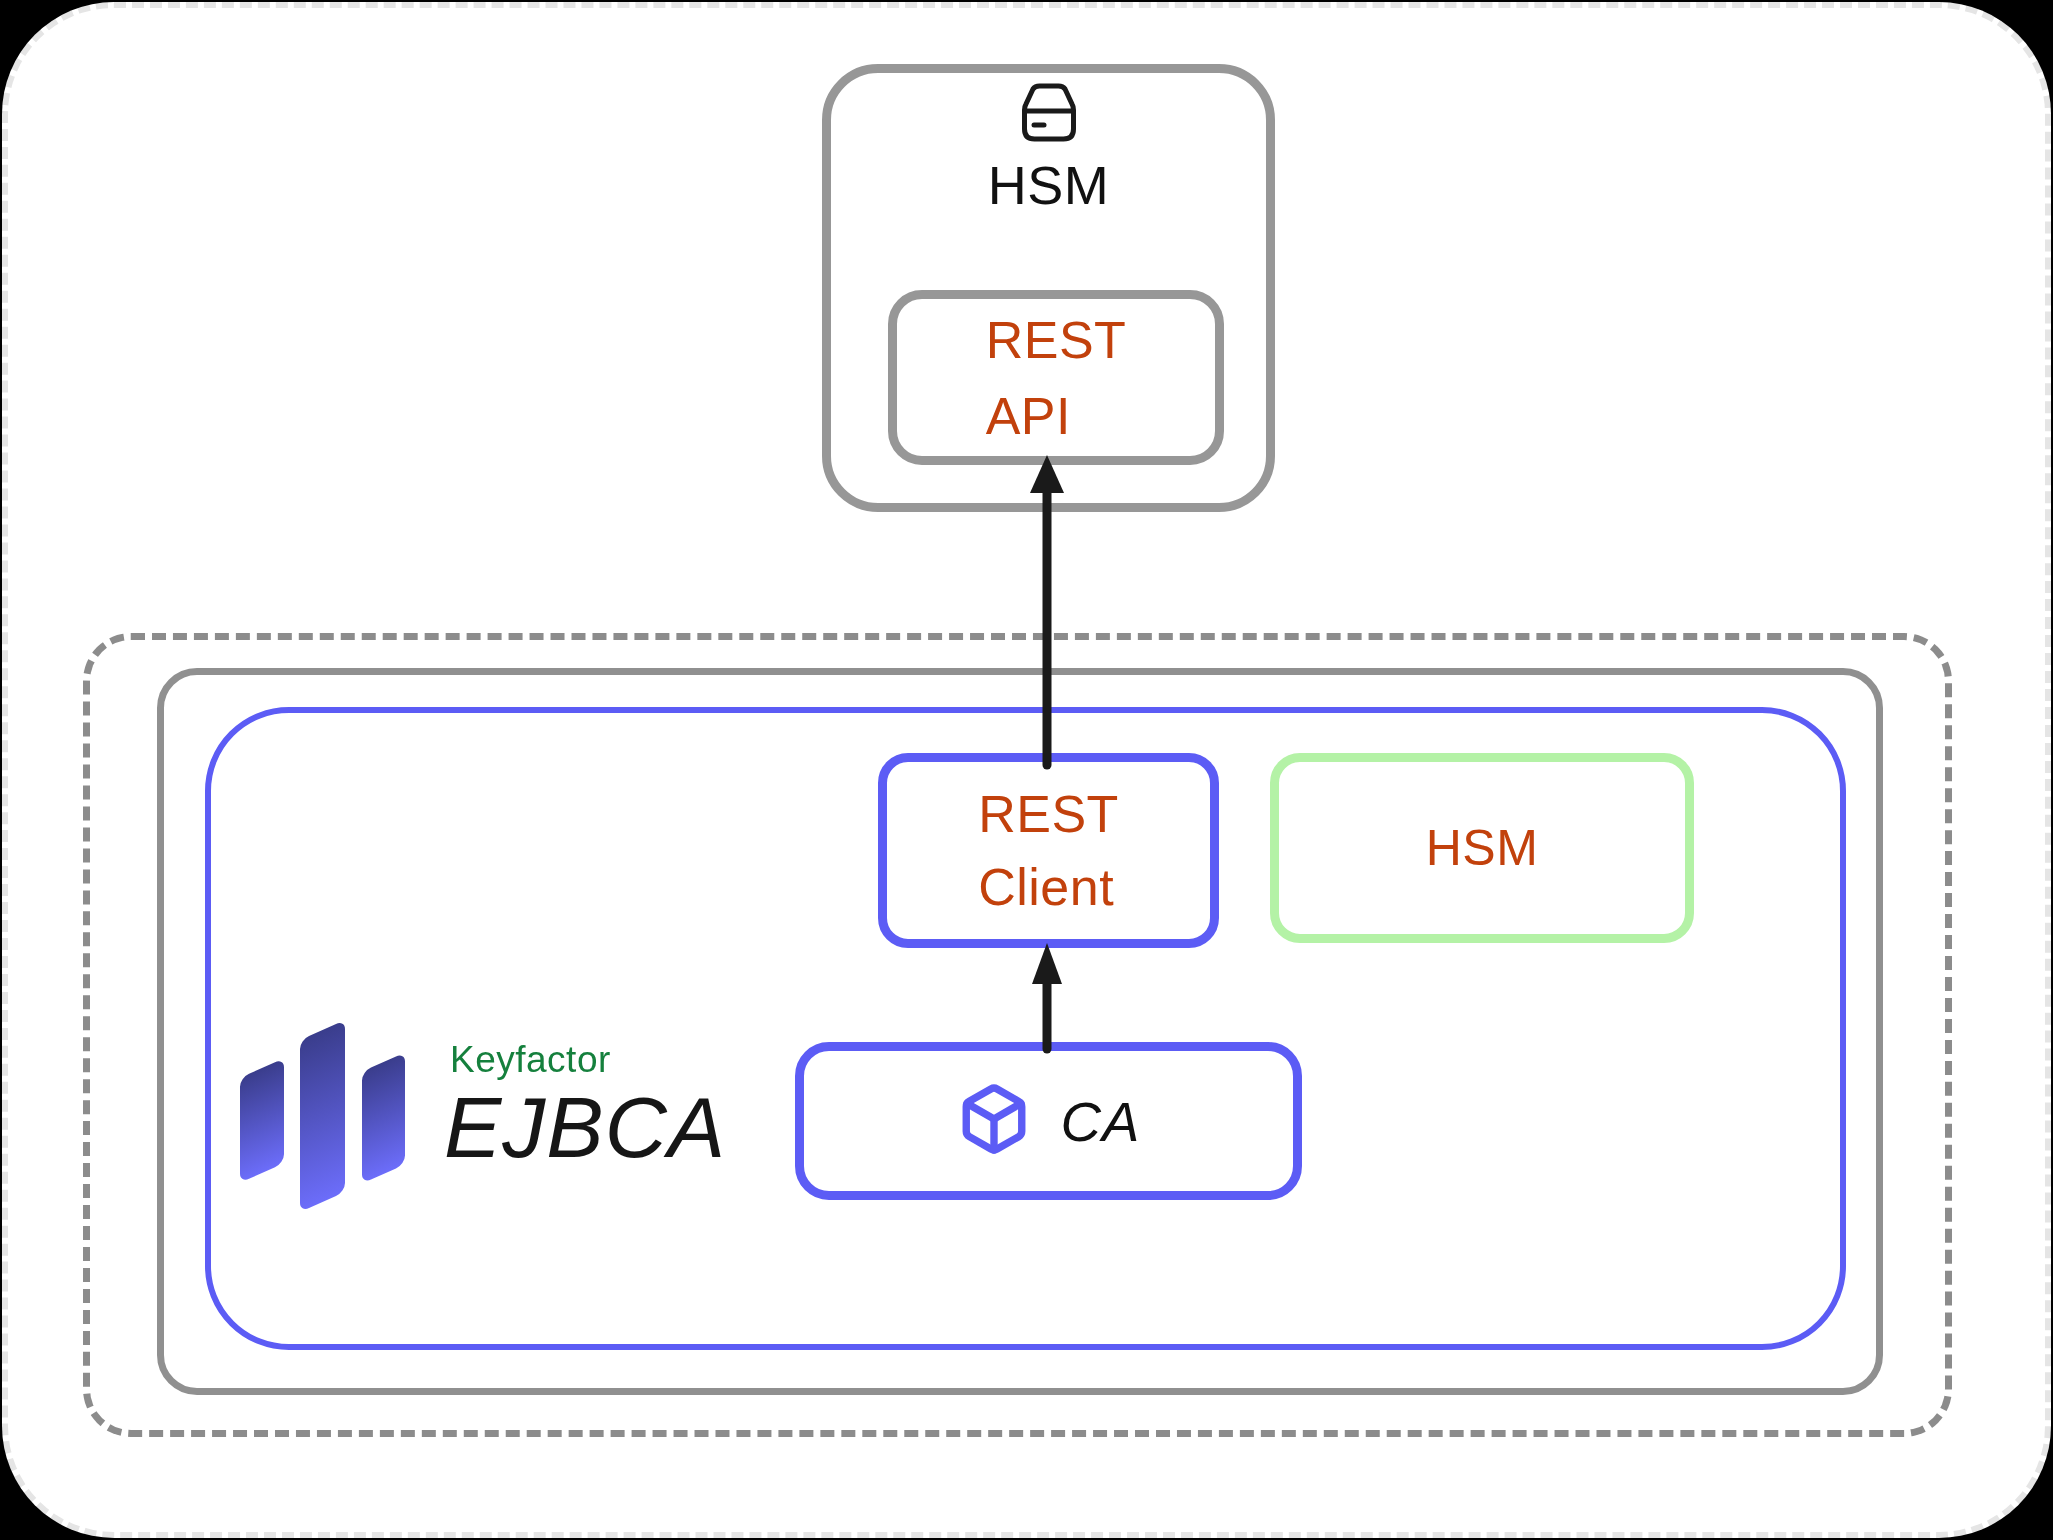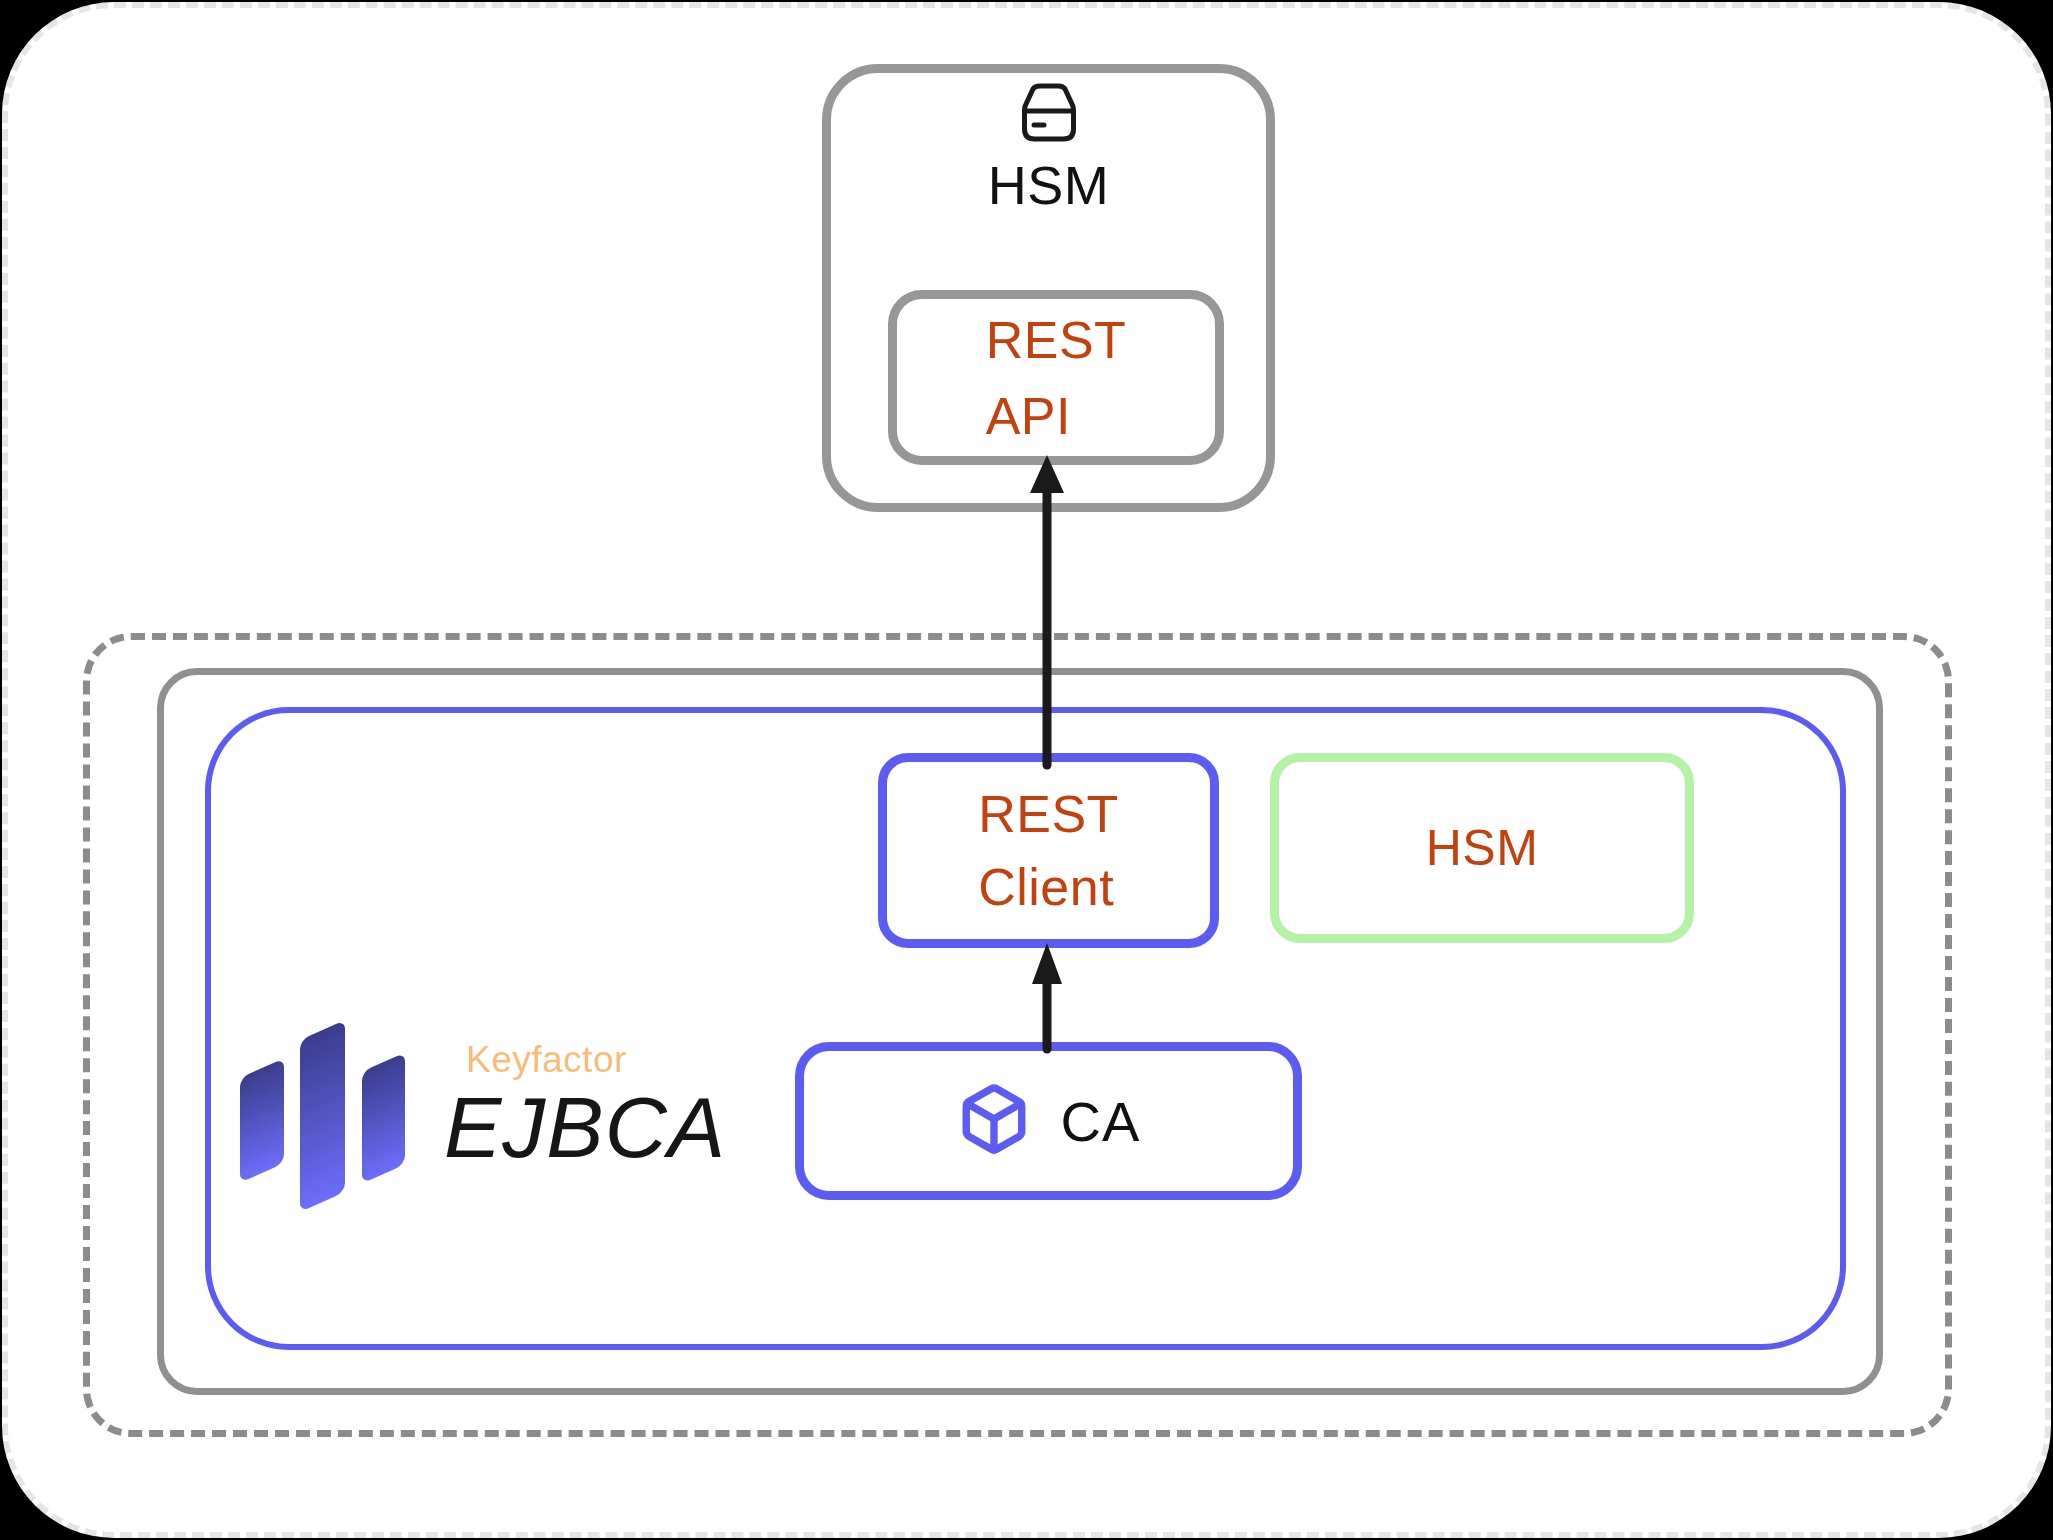--- a/index.html
+++ b/index.html
@@ -86,37 +86,38 @@
     display: flex; align-items: center; justify-content: center;
   }
   .hsm-config-box .ln { font-size: 50px; line-height: 73px; }
   .ca-box {
     left: 795px; top: 1042px;
     width: 507px; height: 158px;
     border: 9px solid #5c5cf5;
     border-radius: 34px;
     display: flex; align-items: center; justify-content: center;
     gap: 30px;
+    font-style: italic;
   }
   .ca-label { font-size: 56px; color: #111; letter-spacing: 1px; }
   
   .logo-bar {
     position: absolute;
     border-radius: 9px;
     background: linear-gradient(180deg, #3a3d8c 0%, #6c6dfa 100%);
     transform: skewY(-24deg);
   }
   .logo-bar.b1 { left: 240px; top: 1068px; width: 44px; height: 105px; }
   .logo-bar.b2 { left: 300px; top: 1030px; width: 45px; height: 172px; }
   .logo-bar.b3 { left: 362px; top: 1062px; width: 43px; height: 112px; }
   .logo-brand {
     position: absolute;
     left: 450px; top: 1040px;
     font-size: 37px; line-height: 40px;
-    color: #fdba74; letter-spacing: 0.5px; margin-left: 16px;
+    color: #15803d; letter-spacing: 0.5px;
   }
   .logo-product {
     position: absolute;
     left: 444px; top: 1082px;
     font-size: 86px; line-height: 90px;
     font-weight: 500;
     color: #161616; letter-spacing: 1px; font-style: italic;
   }
   
   .arrows-overlay {

